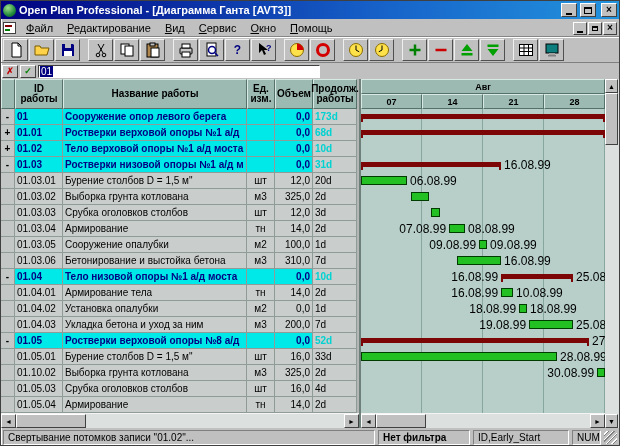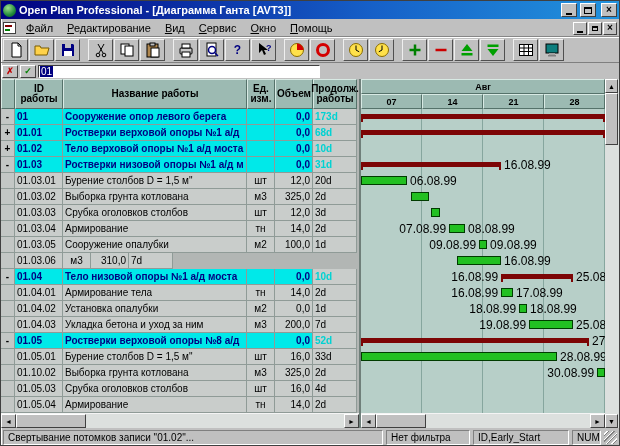--- a/index.html
+++ b/index.html
@@ -100,21 +100,21 @@
   .hscroll .sthumb { width:70px; height:14px; }
   .vscroll .sthumb { width:13px; height:52px; }
   .hscroll .endbtn { margin-left:auto; }
   .vscroll .endbtn { margin-top:auto; }
 
   
   .statusbar { height:19px; display:flex; align-items:center; gap:3px; padding:0 2px; font-size:10px; }
   .spanel { height:15px; border:1px solid; border-color:#808080 #fff #fff #808080;
             padding:0 4px; line-height:13px; white-space:nowrap; overflow:hidden; }
   .smsg { flex:1; }
-  .sfilter { width:84px; }
+  .sfilter { width:92px;font-weight:bold; }
   .ssort { width:96px; }
   .snum { width:29px; text-align:center; }
   .grip { width:13px; height:13px;
           background:repeating-linear-gradient(135deg, transparent 0 2px, #fff 2px 3px, #808080 3px 4px); }
 </style>
 </head>
 <body>
 
 <div class="window">
 
@@ -369,20 +369,21 @@
             <div class="cell c0"></div>
             <div class="cell c1">01.03.05</div>
             <div class="cell c2">Сооружение опалубки</div>
             <div class="cell c3">м2</div>
             <div class="cell c4">100,0</div>
             <div class="cell c5">1d</div>
           </div>
           <div class="trow">
             <div class="cell c0"></div>
             <div class="cell c1">01.03.06</div>
+            <div class="cell c2">Бетонирование и выстойка бетона</div>
             <div class="cell c3">м3</div>
             <div class="cell c4">310,0</div>
             <div class="cell c5">7d</div>
           </div>
           <div class="trow sum">
             <div class="cell c0">-</div>
             <div class="cell c1">01.04</div>
             <div class="cell c2">Тело низовой опоры №1 а/д моста</div>
             <div class="cell c3"></div>
             <div class="cell c4">0,0</div>
@@ -511,21 +512,21 @@
             <span class="glabel" style="left: 143px;">16.08.99</span>
           </div>
           <div class="grow">
             <div class="gbar summary" style="left: 140px; width: 72px;"></div>
             <span class="glabel" style="right: 107px;">16.08.99</span>
             <span class="glabel" style="left: 215px;">25.08.99</span>
           </div>
           <div class="grow">
             <div class="gbar task" style="left: 140px; width: 12px;"></div>
             <span class="glabel" style="right: 107px;">16.08.99</span>
-            <span class="glabel" style="left: 155px;">17.08.99</span>
+            <span class="glabel" style="left: 155px;">10.08.99</span>
           </div>
           <div class="grow">
             <div class="gbar task" style="left: 158px; width: 8px;"></div>
             <span class="glabel" style="right: 89px;">18.08.99</span>
             <span class="glabel" style="left: 169px;">18.08.99</span>
           </div>
           <div class="grow">
             <div class="gbar task" style="left: 168px; width: 44px;"></div>
             <span class="glabel" style="right: 79px;">19.08.99</span>
             <span class="glabel" style="left: 215px;">25.08.99</span>

